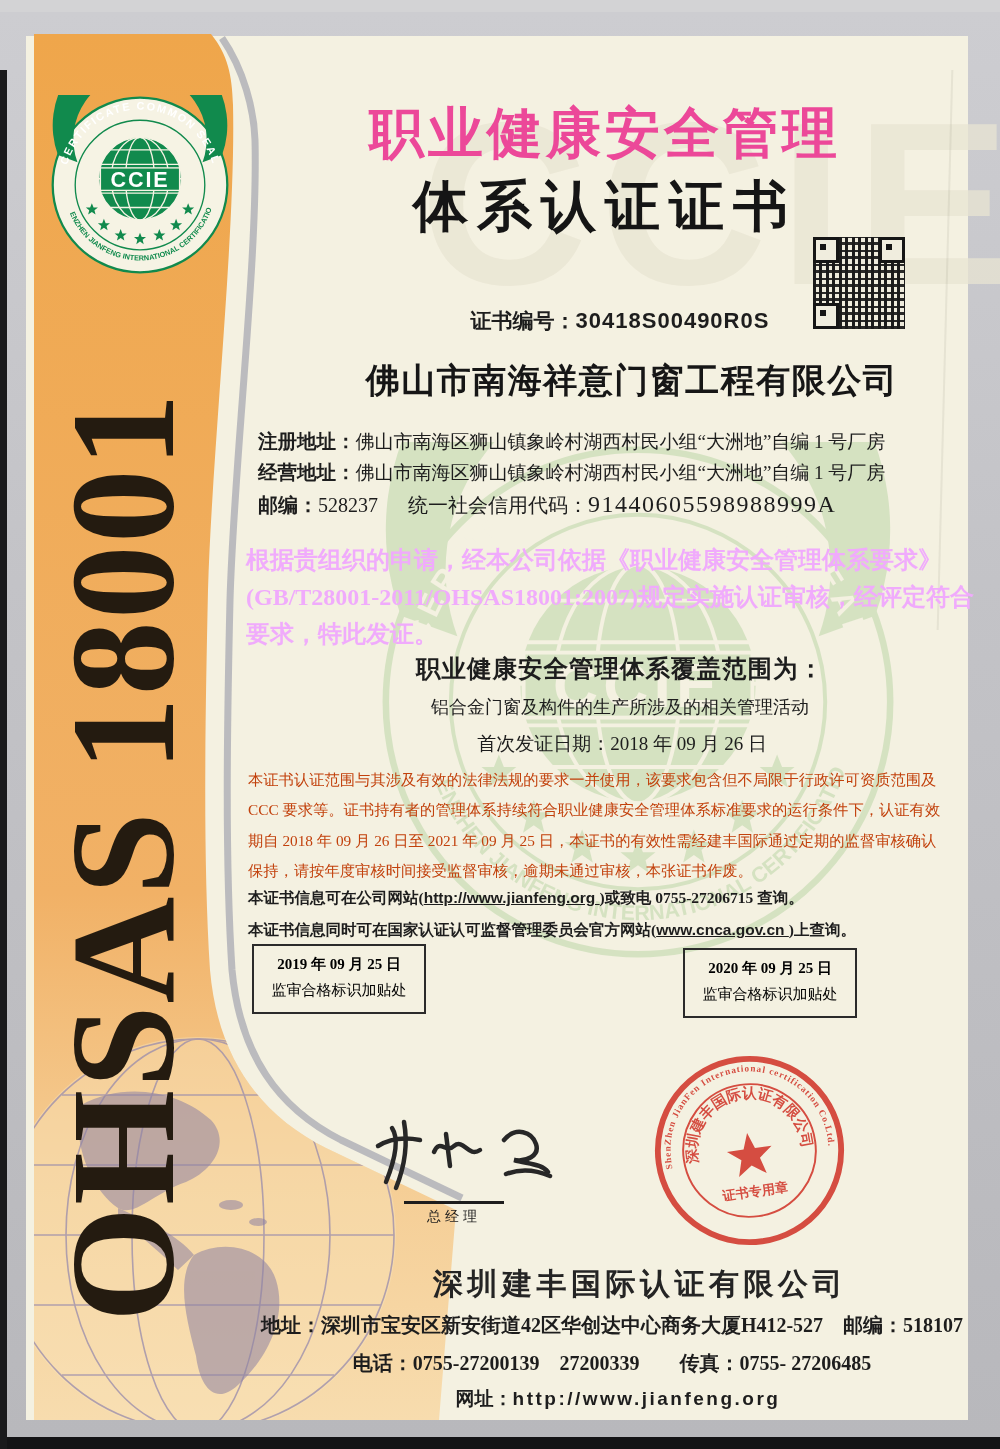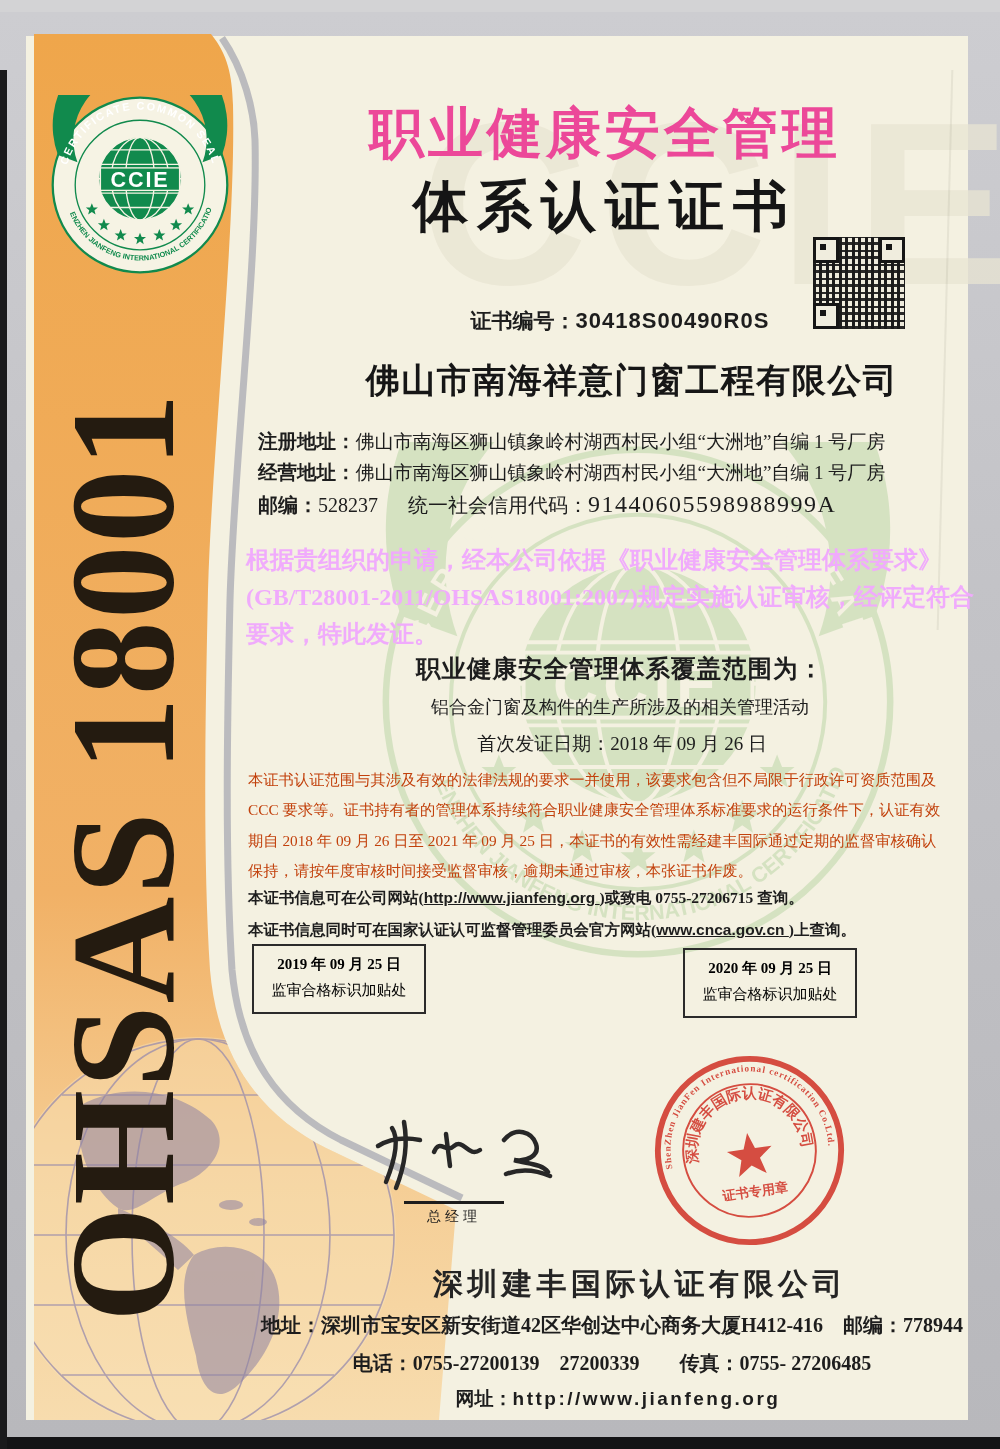--- a/index.html
+++ b/index.html
@@ -284,18 +284,18 @@
       <textPath href="#st-en" startOffset="50%" text-anchor="middle">ShenZhen JianFen International certification Co.Ltd.</textPath>
     </text>
     <text font-size="15" font-weight="bold" fill="#d23c30">
       <textPath href="#st-cn" startOffset="50%" text-anchor="middle">深圳建丰国际认证有限公司</textPath>
     </text>
     <path d="M 100,82 L 105.9,98.2 L 123.1,98.2 L 109.6,108.8 L 114.3,125.4 L 100,115.6 L 85.7,125.4 L 90.4,108.8 L 76.9,98.2 L 94.1,98.2 Z" fill="#d23c30"></path>
     <text x="100" y="147" text-anchor="middle" font-size="13.5" font-weight="bold" fill="#d23c30">证书专用章</text>
   </svg>
 
   <div class="t ctr" id="issuer">深圳建丰国际认证有限公司</div>
-  <div class="t ctr" id="addr-b">地址：深圳市宝安区新安街道42区华创达中心商务大厦H412-416　邮编：778944</div>
+  <div class="t ctr" id="addr-b">地址：深圳市宝安区新安街道42区华创达中心商务大厦H412-527　邮编：518107</div>
   <div class="t ctr" id="tel-b">电话：0755-27200139　27200339　　传真：0755- 27206485</div>
   <div class="t ctr" id="web-b">
     <span>网址：</span><span class="url2">http://www.jianfeng.org</span>
   </div>
 </div>
 
 </body></html>

